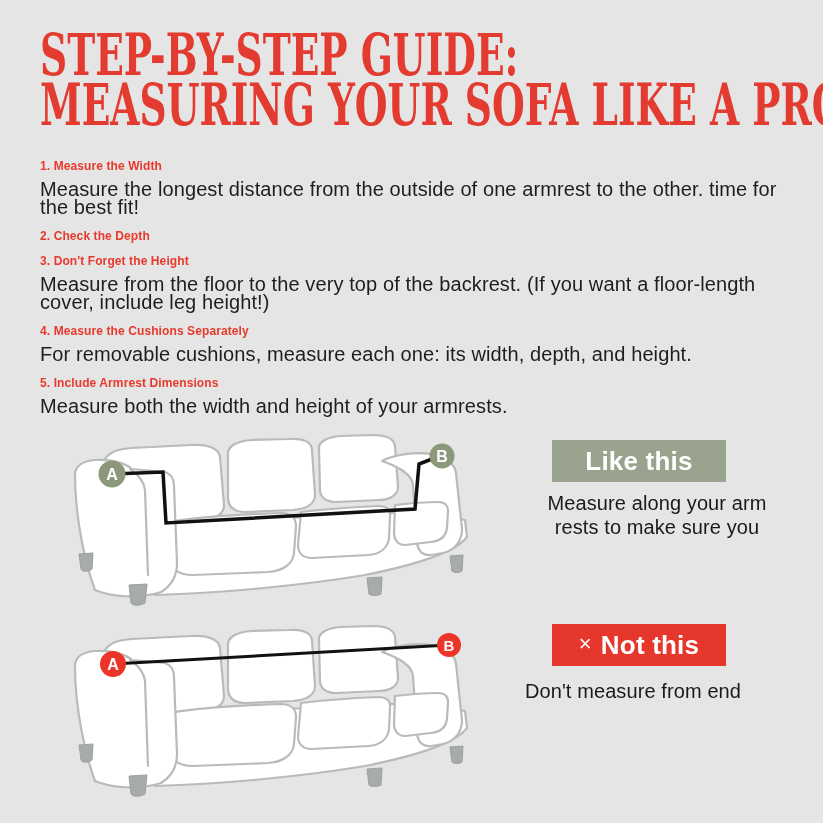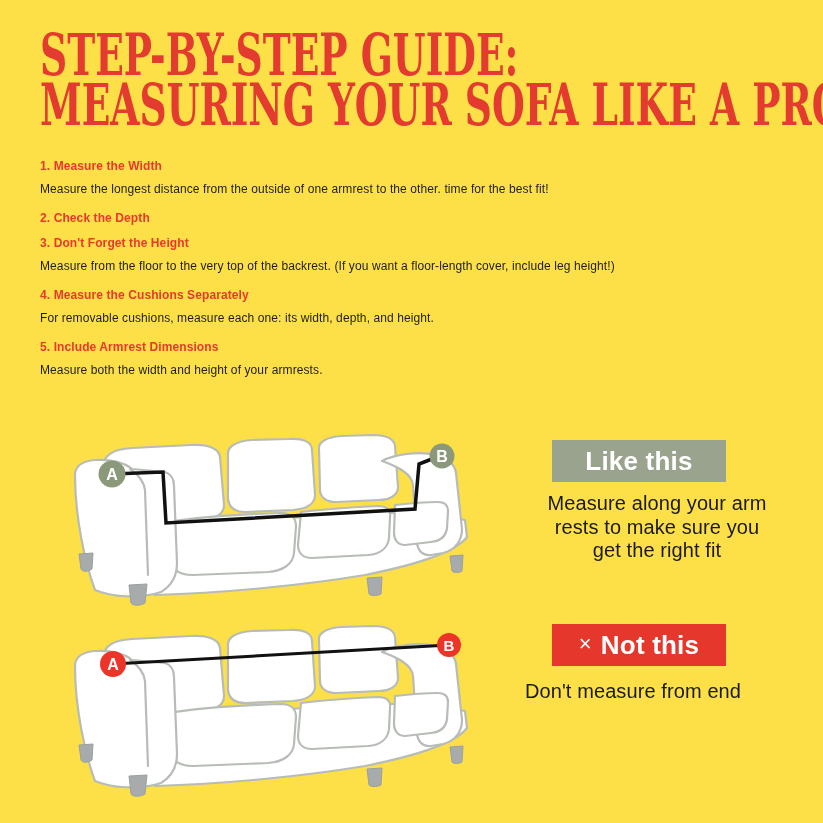--- a/index.html
+++ b/index.html
@@ -1,37 +1,37 @@
 <!DOCTYPE html>
 <html><head>
 <meta charset="utf-8">
 <style>
   * { margin:0; padding:0; box-sizing:border-box; }
   html,body { background:#ffffff; }
   .page {
-    position:relative; width:823px; height:823px; background:#fde047;
+    position:relative; width:823px; height:823px; background:#e5e5e5;
     font-family:"Liberation Sans", sans-serif; overflow:hidden;
   }
   
   .title {
     position:absolute; left:40px; top:30px;
     font-family:"DejaVu Serif", serif; font-weight:bold;
     font-size:57px; line-height:50px; color:#E33B2F;
     transform:scaleX(0.66); transform-origin:left top;
     white-space:nowrap; letter-spacing:0px;
   }
   .title span { display:block; }
   
   .steps { position:absolute; left:40px; top:155px; width:760px; }
   .step h2 {
     font-size:12px; line-height:23px; font-weight:bold;
     color:#E8392D; margin-bottom:2px; letter-spacing:0.1px;
   }
   .step p {
-    font-size:12px; line-height:18px; color:#1e1e1e;
+    font-size:20px; line-height:18px; color:#1e1e1e;
     margin-bottom:9px; letter-spacing:0.1px;
   }
   
   .sofa { position:absolute; left:35px; width:500px; height:195px; }
   .sofa1 { top:425px; }
   .sofa2 { top:616px; }
   
   .badge {
     position:absolute; left:552px; width:174px; height:42px;
     display:flex; align-items:center; justify-content:center;
@@ -122,21 +122,20 @@
       <text x="407" y="36.5" font-size="16" fill="#ffffff" text-anchor="middle">B</text>
     </g>
   </svg>
 
   <div class="badge badge-like">
     <span>Like this</span>
   </div>
   <div class="caption caption-like">
     <span>Measure along your arm</span>
     <span>rests to make sure you</span>
-    <span>get the right fit</span>
   </div>
 
   <svg class="sofa sofa2" viewBox="0 0 500 195">
     <use href="#sofa-art"></use>
     <path d="M78,48 L414,29" fill="none" stroke="#111111" stroke-width="3"></path>
     <g>
       <circle cx="78" cy="48" r="13" fill="#ED3428"></circle>
       <text x="78" y="53.5" font-size="16" fill="#ffffff" text-anchor="middle">A</text>
     </g>
     <g>

